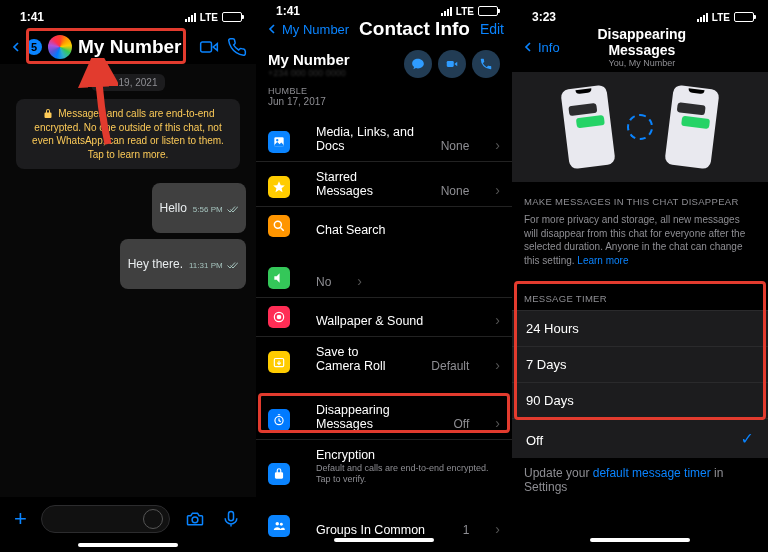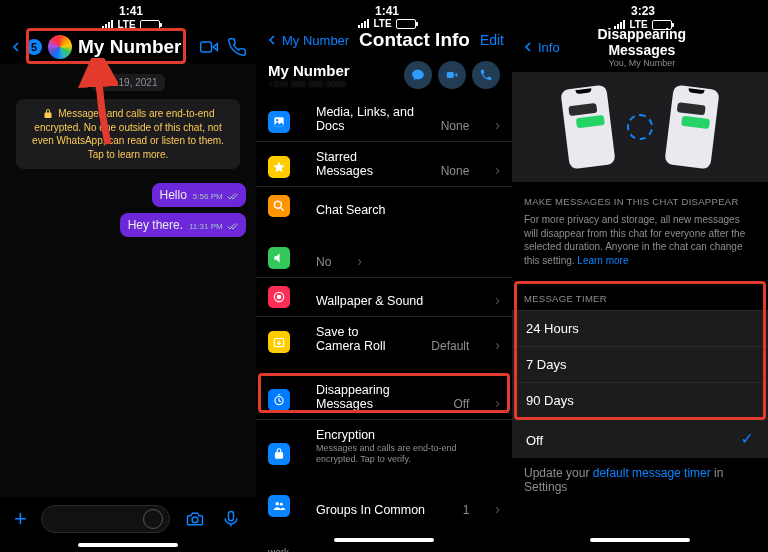--- a/index.html
+++ b/index.html
@@ -1,20 +1,20 @@
 <!DOCTYPE html>
 <html><head>
 <meta charset="utf-8">
 <style>
 * { margin: 0; padding: 0; box-sizing: border-box; font-family: -apple-system, "SF Pro Text", "Helvetica Neue", Arial, sans-serif; }
 body { background: #555; width: 768px; height: 552px; overflow: hidden; display: flex; }
 .phone { width: 256px; height: 552px; background: #000; color: #fff; position: relative; overflow: hidden; display: flex; flex-direction: column; border-right: 0px solid #222; }
 
 
-.statusbar { display: flex; justify-content: space-between; align-items: center; padding: 4px 14px 0 20px; height: 30px; font-size: 12px; font-weight: 600; flex-direction: column; }
+.statusbar { display: flex; justify-content: space-between; align-items: center; padding: 4px 14px 0 20px; height: 30px; font-size: 12px; font-weight: 600; }
 .statusbar .right { display: flex; align-items: center; gap: 4px; font-size: 10px; }
 .signal-bars { display: inline-flex; align-items: flex-end; gap: 1px; }
 .signal-bars span { width: 2px; background: #fff; display: inline-block; }
 .signal-bars span:nth-child(1){height:3px;} .signal-bars span:nth-child(2){height:5px;} .signal-bars span:nth-child(3){height:7px;} .signal-bars span:nth-child(4){height:9px;}
 .battery { width: 20px; height: 10px; border: 1px solid #fff; border-radius: 2px; position: relative; display: inline-block; }
 .battery::after { content: ""; position: absolute; right: -3px; top: 2px; width: 2px; height: 4px; background: #fff; border-radius: 0 1px 1px 0; }
 .battery .fill { background: #f9d71c; height: 100%; width: 55%; border-radius: 1px 0 0 1px; }
 
 
 .navbar { display: flex; align-items: center; height: 34px; padding: 0 8px; gap: 6px; position: relative; }
@@ -25,21 +25,21 @@
 .navbar .edit { color: #0a84ff; font-size: 14px; }
 .avatar-grad { width: 24px; height: 24px; border-radius: 50%; background: conic-gradient(#ff3b30,#ff9500,#ffcc00,#34c759,#30b0c7,#007aff,#5856d6,#af52de,#ff2d55,#ff3b30); flex: 0 0 auto; }
 .nav-icon { width: 22px; height: 22px; display: inline-flex; align-items: center; justify-content: center; color: #0a84ff; }
 svg { display: block; }
 
 
 .chat-body { flex: 1; padding: 10px 10px 0 10px; position: relative; background: #080808; }
 .date-pill { margin: 0 auto 8px; width: fit-content; background: #1c1c1e; color: #8e8e93; font-size: 10px; padding: 3px 8px; border-radius: 6px; }
 .sysmsg { background: #1c1c1e; color: #fdcb58; font-size: 10px; padding: 8px 10px; border-radius: 8px; text-align: center; line-height: 1.35; margin: 0 6px 14px; }
 .lock-icon { display: inline-block; vertical-align: middle; margin-right: 2px; }
-.bubble { background: #6d28d9; color: #e9edef; font-size: 12px; padding: 5px 8px; border-radius: 8px; margin: 0 0 6px auto; max-width: 70%; width: fit-content; position: relative; }
+.bubble { background: #404040; color: #e9edef; font-size: 12px; padding: 18px 8px; border-radius: 8px; margin: 0 0 6px auto; max-width: 70%; width: fit-content; position: relative; }
 .bubble .meta { font-size: 8px; color: #a5c3bd; margin-left: 6px; }
 .input-row { display: flex; align-items: center; gap: 14px; padding: 8px 14px 6px; }
 .plus { color: #0a84ff; font-size: 22px; font-weight: 300; }
 .msgbox { flex: 1; height: 28px; border: 1px solid #2c2c2e; border-radius: 14px; background: #111; position: relative; }
 .msgbox .sticker { position: absolute; right: 6px; top: 3px; width: 20px; height: 20px; border: 1.5px solid #555; border-radius: 50%; }
 .home-ind { width: 100px; height: 4px; background: #fff; border-radius: 3px; margin: 4px auto 5px; }
 
 .highlight-box { position: absolute; border: 3px solid #e23b2e; border-radius: 4px; pointer-events: none; }
 .arrow-svg { position: absolute; pointer-events: none; }
 
@@ -220,20 +220,24 @@
         <svg class="i14" viewBox="0 0 24 24" fill="currentColor">
           <rect x="3" y="7" width="12" height="10" rx="2"></rect>
           <polygon points="21 8 16 12 21 16"></polygon>
         </svg>
       </span>
     <span class="action-circ">
         <svg class="i14" viewBox="0 0 24 24" fill="currentColor">
           <path d="M6.6 10.8a15 15 0 0 0 6.6 6.6l2.2-2.2a1 1 0 0 1 1-.25c1.1.4 2.3.6 3.6.6a1 1 0 0 1 1 1V20a1 1 0 0 1-1 1A17 17 0 0 1 3 4a1 1 0 0 1 1-1h3.4a1 1 0 0 1 1 1c0 1.3.2 2.5.6 3.6a1 1 0 0 1-.25 1z"></path>
         </svg>
       </span>
+  </div>
+  <div class="section-sub">
+    <div class="lbl">HUMBLE</div>
+    <div class="val">Jun 17, 2017</div>
   </div>
 
   <div class="list">
     <div class="row first">
       <span class="ic ic-blue">
           <svg class="i14" viewBox="0 0 24 24" fill="#fff">
             <rect x="4" y="4" width="16" height="16" rx="2"></rect>
             <circle cx="9" cy="9" r="2" fill="#0a84ff"></circle>
             <path d="M4 17l5-5 4 4 3-3 4 4v2a1 1 0 0 1-1 1H5a1 1 0 0 1-1-1z" fill="#0a84ff"></path>
           </svg>
@@ -308,21 +312,21 @@
       <div class="highlight-box" style="left:2px;top:-2px;right:2px;height:40px;"></div>
     </div>
     <div class="row">
       <span class="ic ic-enc">
           <svg class="i14" viewBox="0 0 24 24" fill="#fff">
             <path d="M12 2a4 4 0 0 0-4 4v3H7a2 2 0 0 0-2 2v7a2 2 0 0 0 2 2h10a2 2 0 0 0 2-2v-7a2 2 0 0 0-2-2h-1V6a4 4 0 0 0-4-4zm-2 4a2 2 0 1 1 4 0v3h-4z"></path>
           </svg>
         </span>
       <div style="flex:1;">
         <div class="label">Encryption</div>
-        <div class="subtext">Messages and calls are end-to-end encrypted. Tap to verify.</div>
+        <div class="subtext">Default and calls are end-to-end encrypted. Tap to verify.</div>
       </div>
     </div>
     <div class="gap"></div>
     <div class="row first">
       <span class="ic ic-blue">
           <svg class="i14" viewBox="0 0 24 24" fill="#fff">
             <circle cx="9" cy="8" r="3"></circle>
             <circle cx="16" cy="9" r="2.5"></circle>
             <path d="M3 19c0-3 3-5 6-5s6 2 6 5zM14 19c0-2 2-4 4.5-4S22 16 22 19z"></path>
           </svg>

